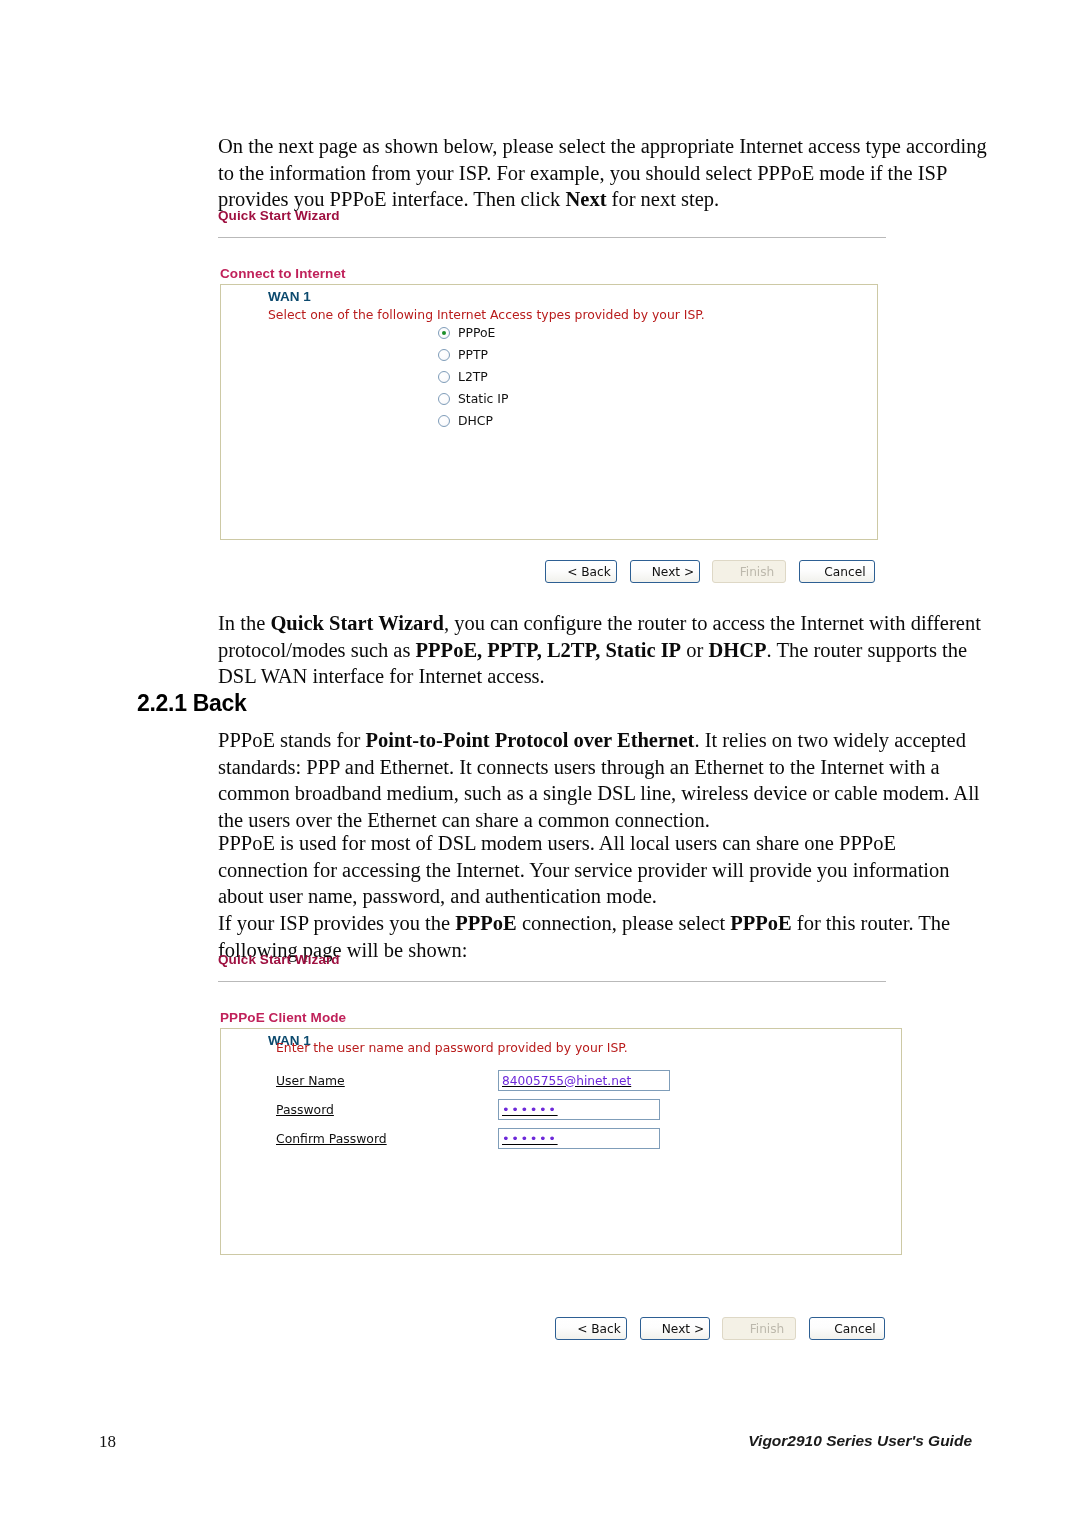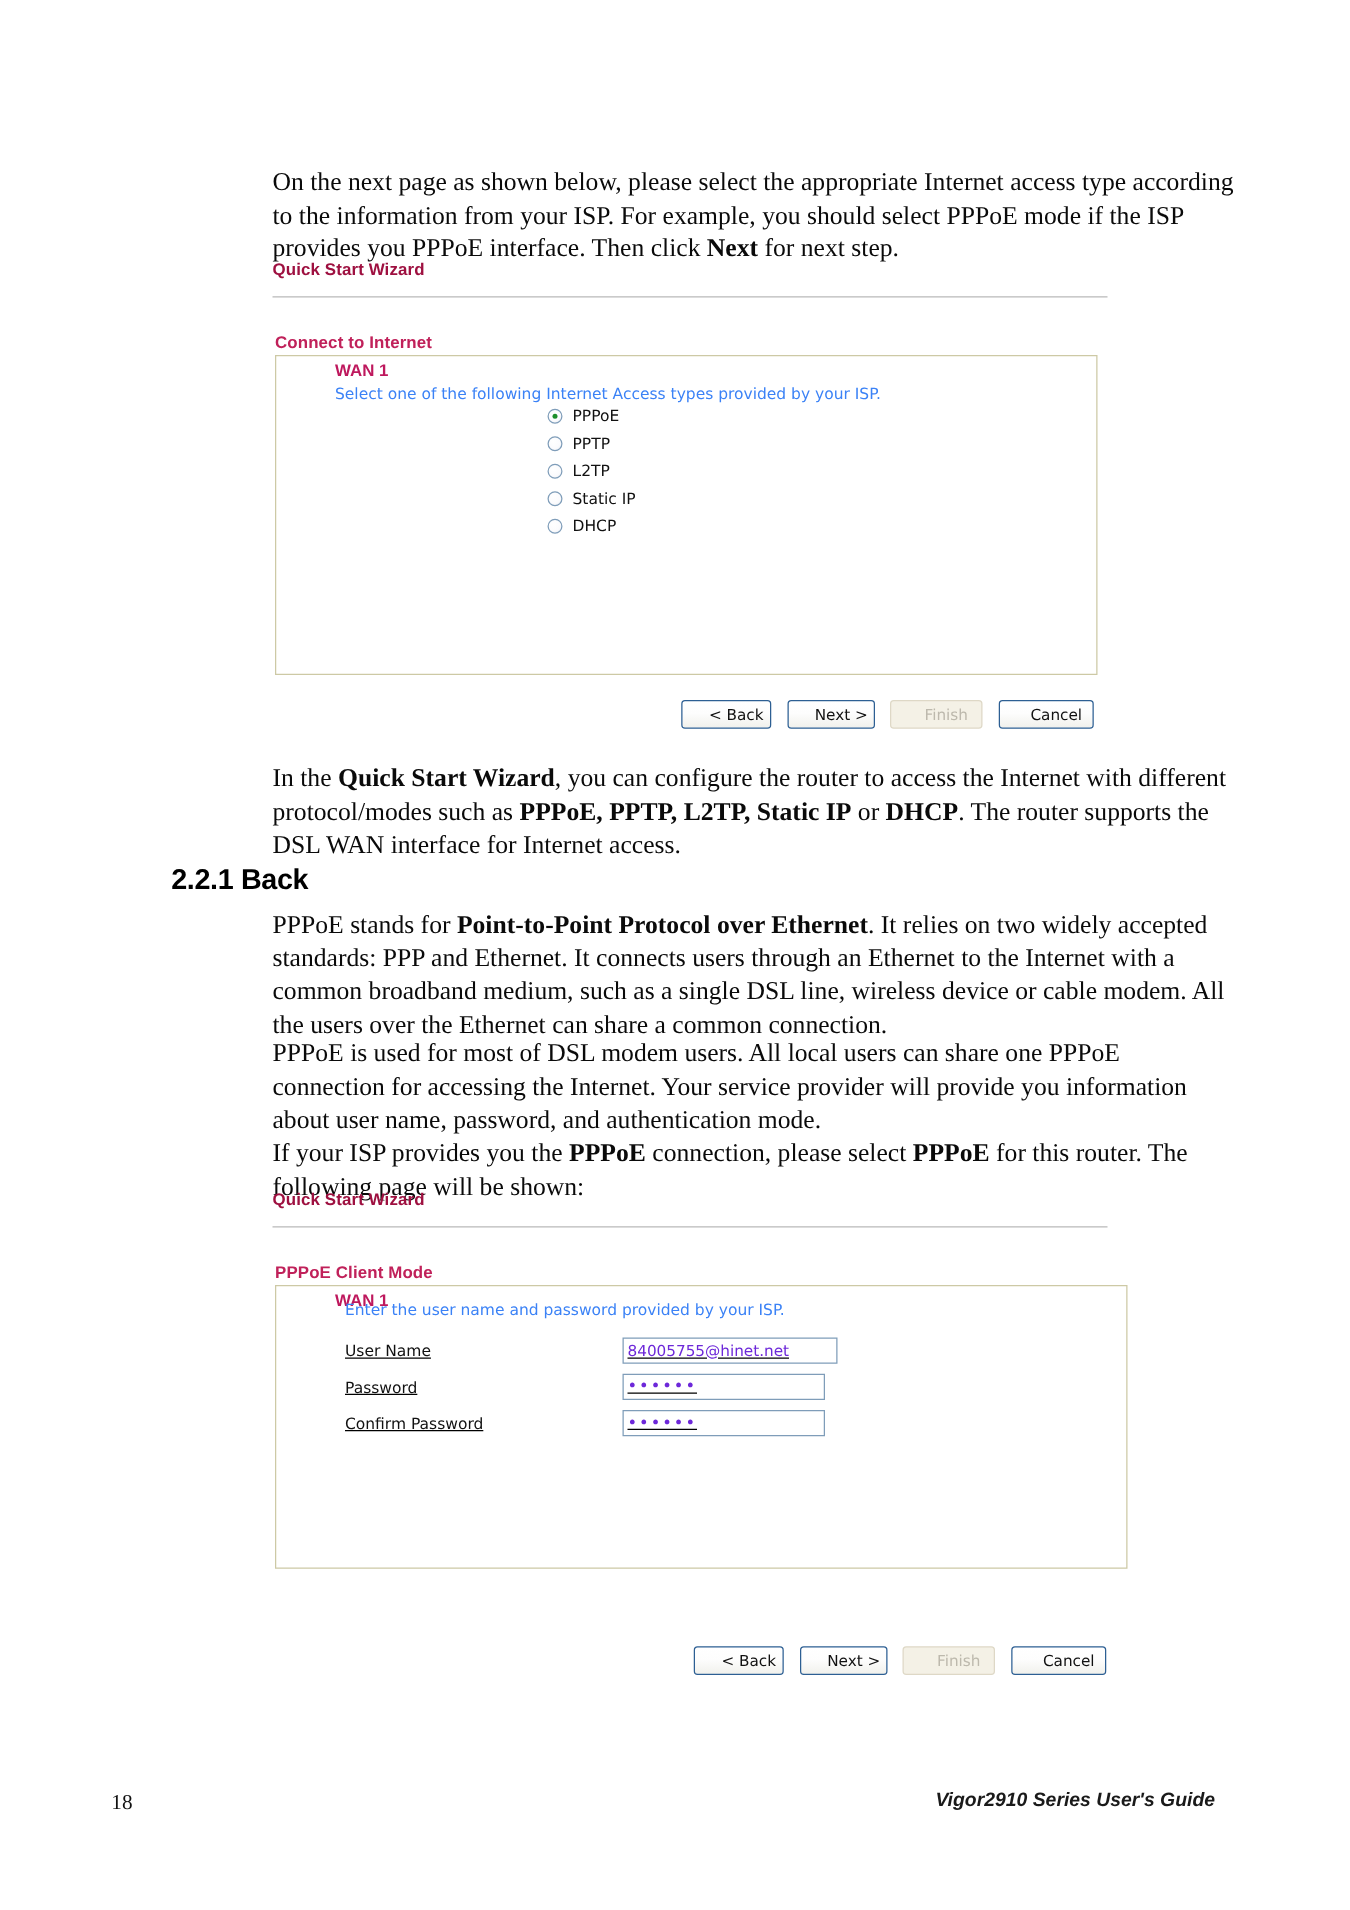--- a/index.html
+++ b/index.html
@@ -74,27 +74,27 @@
   }
   .ui-panel {
     border: 1px solid #cdc9a5;
     background: #ffffff;
     box-sizing: border-box;
   }
   .ui-wan {
     font-family: "Liberation Sans", sans-serif;
     font-size: 13.5px;
     font-weight: bold;
-    color: #be185d;
+    color: #0c4a6e;
     white-space: nowrap;
   }
   .ui-instruction {
     font-family: "DejaVu Sans", sans-serif;
     font-size: 12.4px;
-    color: #3b82f6;
+    color: #b91c1c;
     white-space: nowrap;
   }
 
   
   .radio-list {
     position: absolute;
     display: flex;
     flex-direction: column;
     gap: 7px;
   }
@@ -190,21 +190,21 @@
   }
   .wiz-btn.disabled {
     border: 1px solid #ded8c6;
     background: #f4f1e6;
     color: #bdb9ad;
   }
 
   
   .footer-page {
     position: absolute;
-    left: 89px;
+    left: 99px;
     font-family: "Liberation Serif", serif;
     font-size: 17px;
     color: #111111;
   }
   .footer-guide {
     position: absolute;
     right: 108px;
     font-family: "Liberation Sans", sans-serif;
     font-style: italic;
     font-weight: bold;

